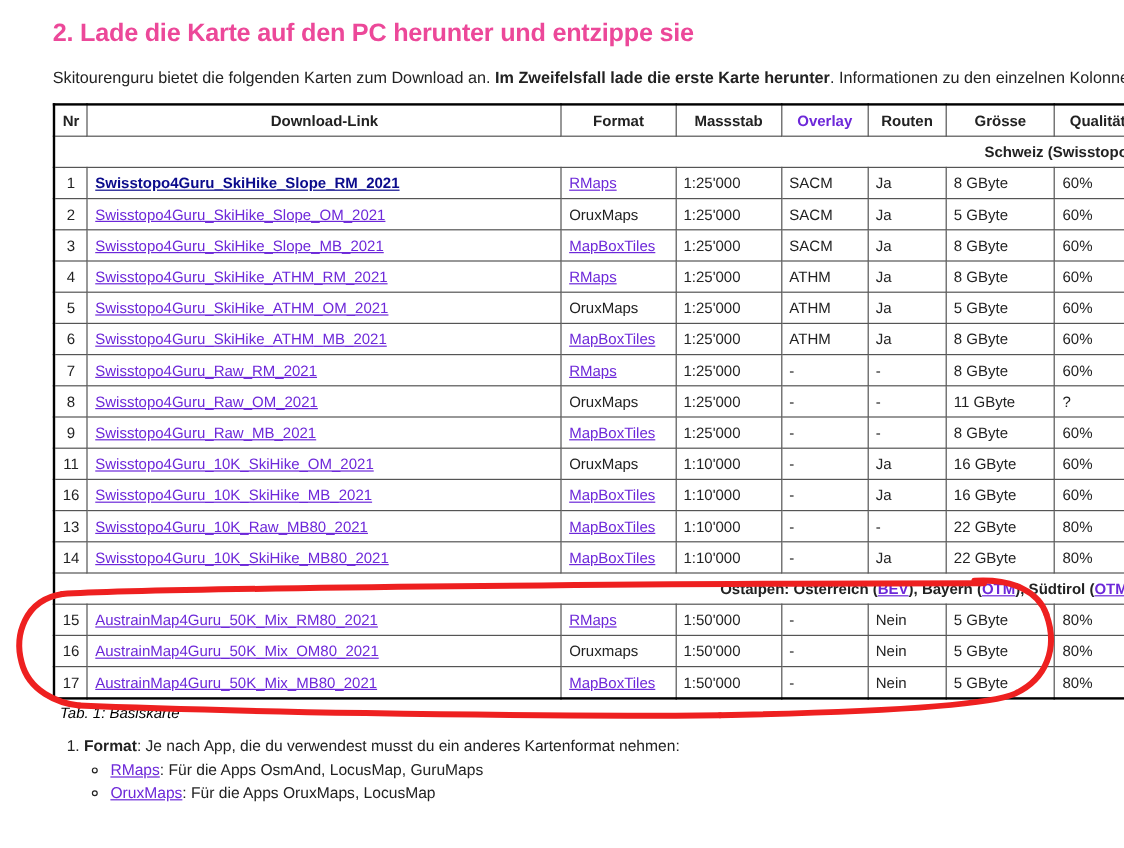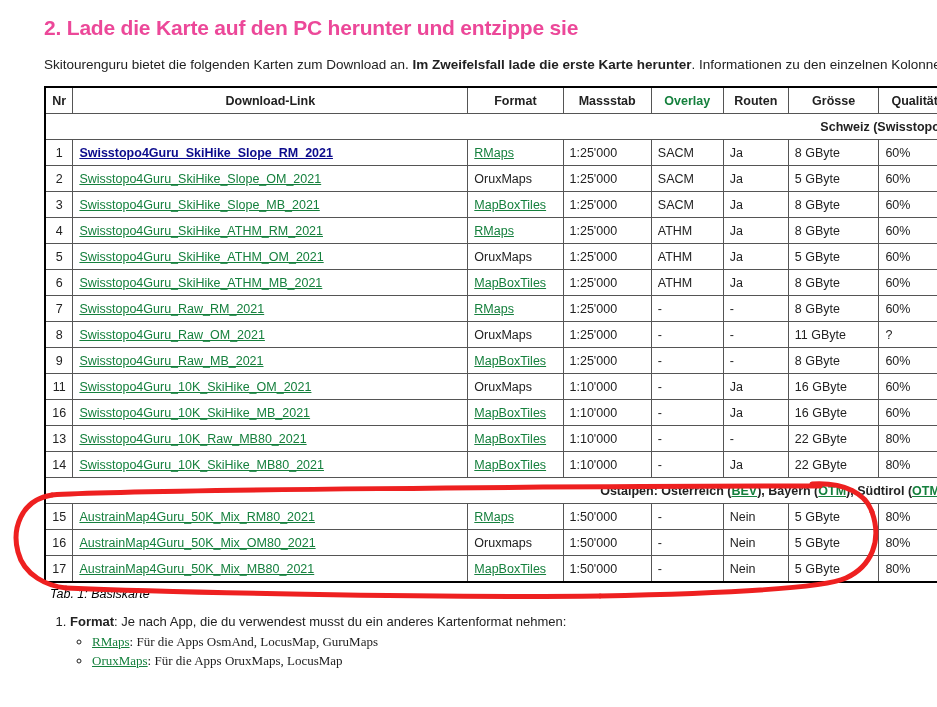--- a/index.html
+++ b/index.html
@@ -65,21 +65,21 @@
   .col-qual { width: 62px; }
   td.nr { text-align: center; }
 
   .grouprow td {
     text-align: right;
     font-weight: bold;
     font-size: 12.5px;
     padding: 3px 0;
   }
   .link {
-    color: #15803d;
+    color: #6d28d9;
     text-decoration: underline;
     cursor: pointer;
   }
   .bold-link {
     font-weight: bold;
     color: #0b0b8c;
   }
   th .link { text-decoration: none; }
   .caption {
     font-style: italic;
@@ -98,21 +98,21 @@
   }
   ol.legend-list > li {
     margin-bottom: 2px;
     line-height: 1.4;
   }
   ul.sublist {
     list-style-type: circle;
     margin: 2px 0 2px 0;
     padding-left: 22px;
   }
-  ul.sublist li { line-height: 1.45; font-family: Liberation Serif, serif; }
+  ul.sublist li { line-height: 1.45; }
   .annotation {
     position: absolute;
     left: 0;
     top: 0;
     pointer-events: none;
   }
 </style>
 </head>
 <body>
 

